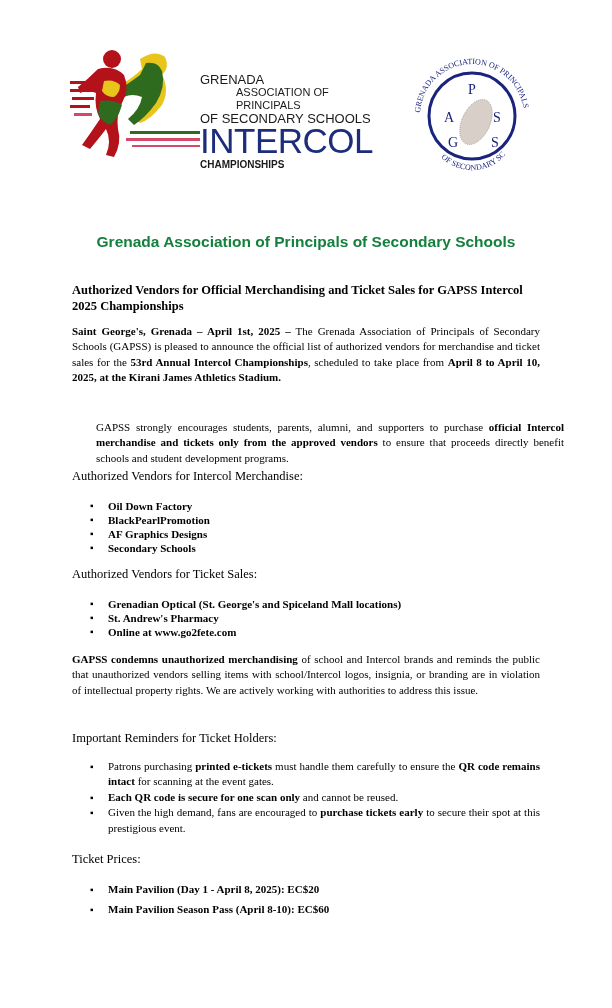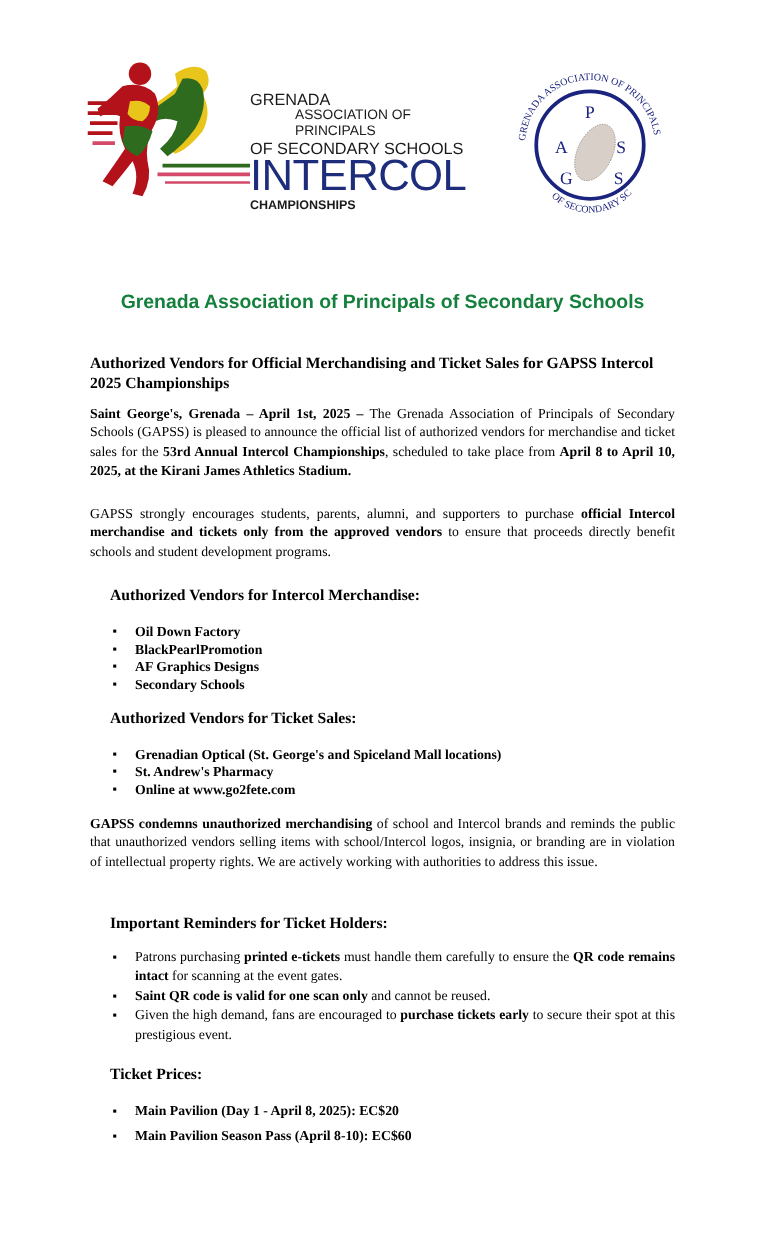--- a/index.html
+++ b/index.html
@@ -18,21 +18,21 @@
 
     .seal { position: absolute; left: 402px; top: 54px; width: 140px; height: 120px; }
 
     .title { position: absolute; left: 0; width: 612px; top: 205px; text-align: center;
       font-family: "Liberation Sans", sans-serif; font-weight: bold; font-size: 15.5px; color: #15803d; margin-top: 28px; }
 
     .block { position: absolute; left: 72px; width: 468px; font-size: 11px; line-height: 15.4px; }
     .justify { text-align: justify; }
     .h-small { font-weight: bold; font-size: 10.5px; }
     .h-main { font-weight: bold; font-size: 12.5px; line-height: 16px; }
-    .h-sec { font-weight: bold; font-size: 12.5px; margin-left: 16px; }
+    .h-sec { font-weight: normal; font-size: 12.5px; }
     b { font-weight: bold; }
 
     ul.bl { list-style: none; margin: 0; padding: 0; }
     ul.bl li { position: relative; padding-left: 36px; font-size: 11px; line-height: 14px; }
     ul.bl li .dot { position: absolute; left: 18px; top: 0; font-size: 10px; }
     ul.bl.sp li { line-height: 15.4px; margin-bottom: 5px; }
   </style>
 </head>
 <body>
 
@@ -92,21 +92,21 @@
 
   <div class="title">Grenada Association of Principals of Secondary Schools</div>
 
 
   <div class="block h-main" style="top:282px;">Authorized Vendors for Official Merchandising and Ticket Sales for GAPSS Intercol 2025 Championships</div>
 
   <div class="block justify" style="top:324px;">
     <b>Saint George's, Grenada – April 1st, 2025 –</b><span> The Grenada Association of Principals of Secondary Schools (GAPSS) is pleased to announce the official list of authorized vendors for merchandise and ticket sales for the </span><b>53rd Annual Intercol Championships</b><span>, scheduled to take place from </span><b>April 8 to April 10, 2025, at the Kirani James Athletics Stadium.</b>
   </div>
 
-  <div class="block justify" style="top:404px;">
+  <div class="block justify" style="top:420px;margin-left:24px;">
     <span>GAPSS strongly encourages students, parents, alumni, and supporters to purchase </span><b>official Intercol merchandise and tickets only from the approved vendors</b><span> to ensure that proceeds directly benefit schools and student development programs.</span>
   </div>
 
   <div class="block h-sec" style="top:469px;">Authorized Vendors for Intercol Merchandise:</div>
   <div class="block" style="top:499px;">
     <ul class="bl">
       <li><span class="dot">▪</span><b>Oil Down Factory</b></li>
       <li><span class="dot">▪</span><b>BlackPearlPromotion</b></li>
       <li><span class="dot">▪</span><b>AF Graphics Designs</b></li>
       <li><span class="dot">▪</span><b>Secondary Schools</b></li>
@@ -123,21 +123,21 @@
   </div>
 
   <div class="block h-sec" style="top:731px;">Important Reminders for Ticket Holders:</div>
 
   <div class="block justify" style="top:652px;">
     <b>GAPSS condemns unauthorized merchandising</b><span> of school and Intercol brands and reminds the public that unauthorized vendors selling items with school/Intercol logos, insignia, or branding are in violation of intellectual property rights. We are actively working with authorities to address this issue.</span>
   </div>
   <div class="block justify" style="top:759px;">
     <ul class="bl">
       <li style="line-height:15.4px;"><span class="dot">▪</span><span>Patrons purchasing </span><b>printed e-tickets</b><span> must handle them carefully to ensure the </span><b>QR code remains intact</b><span> for scanning at the event gates.</span></li>
-      <li style="line-height:15.4px;"><span class="dot">▪</span><b>Saint QR code is valid for one scan only</b><span> and cannot be reused.</span></li>
+      <li style="line-height:15.4px;"><span class="dot">▪</span><b>Each QR code is secure for one scan only</b><span> and cannot be reused.</span></li>
       <li style="line-height:15.4px;"><span class="dot">▪</span><span>Given the high demand, fans are encouraged to </span><b>purchase tickets early</b><span> to secure their spot at this prestigious event.</span></li>
     </ul>
   </div>
 
   <div class="block h-sec" style="top:852px;">Ticket Prices:</div>
   <div class="block" style="top:882px;">
     <ul class="bl sp">
       <li><span class="dot">▪</span><b>Main Pavilion (Day 1 - April 8, 2025): EC$20</b></li>
       <li><span class="dot">▪</span><b>Main Pavilion Season Pass (April 8-10): EC$60</b></li>
     </ul>

